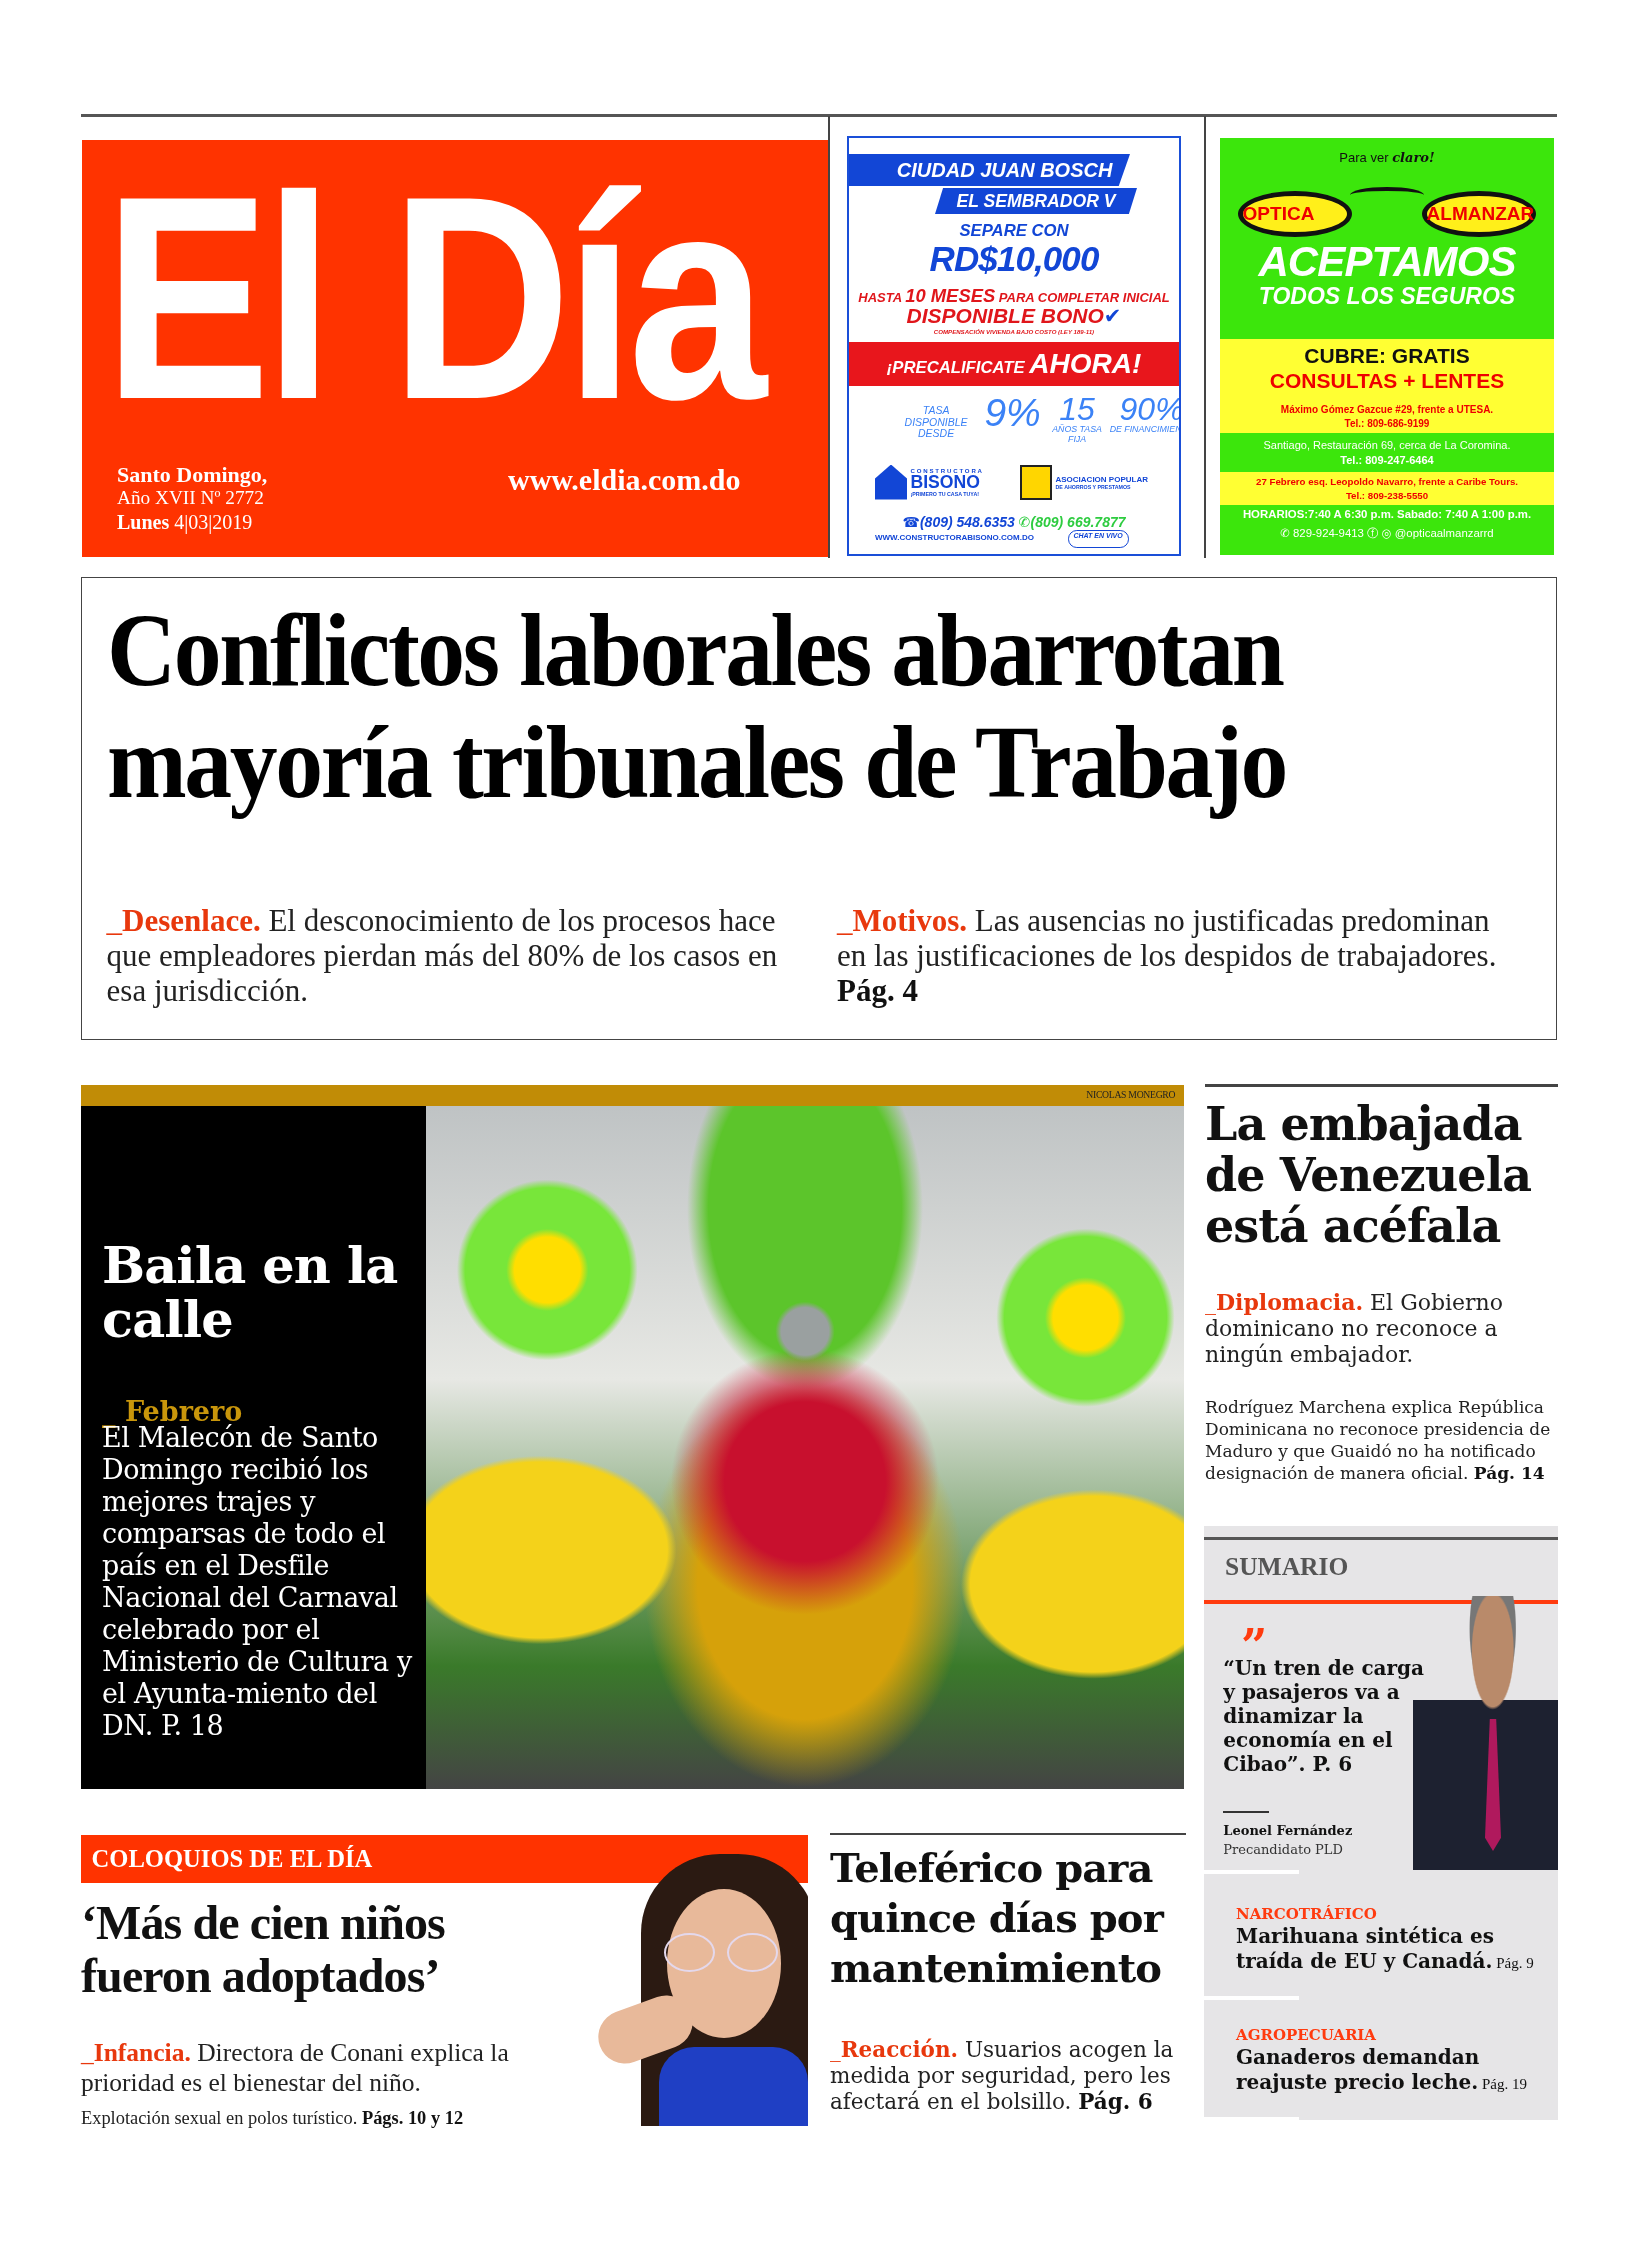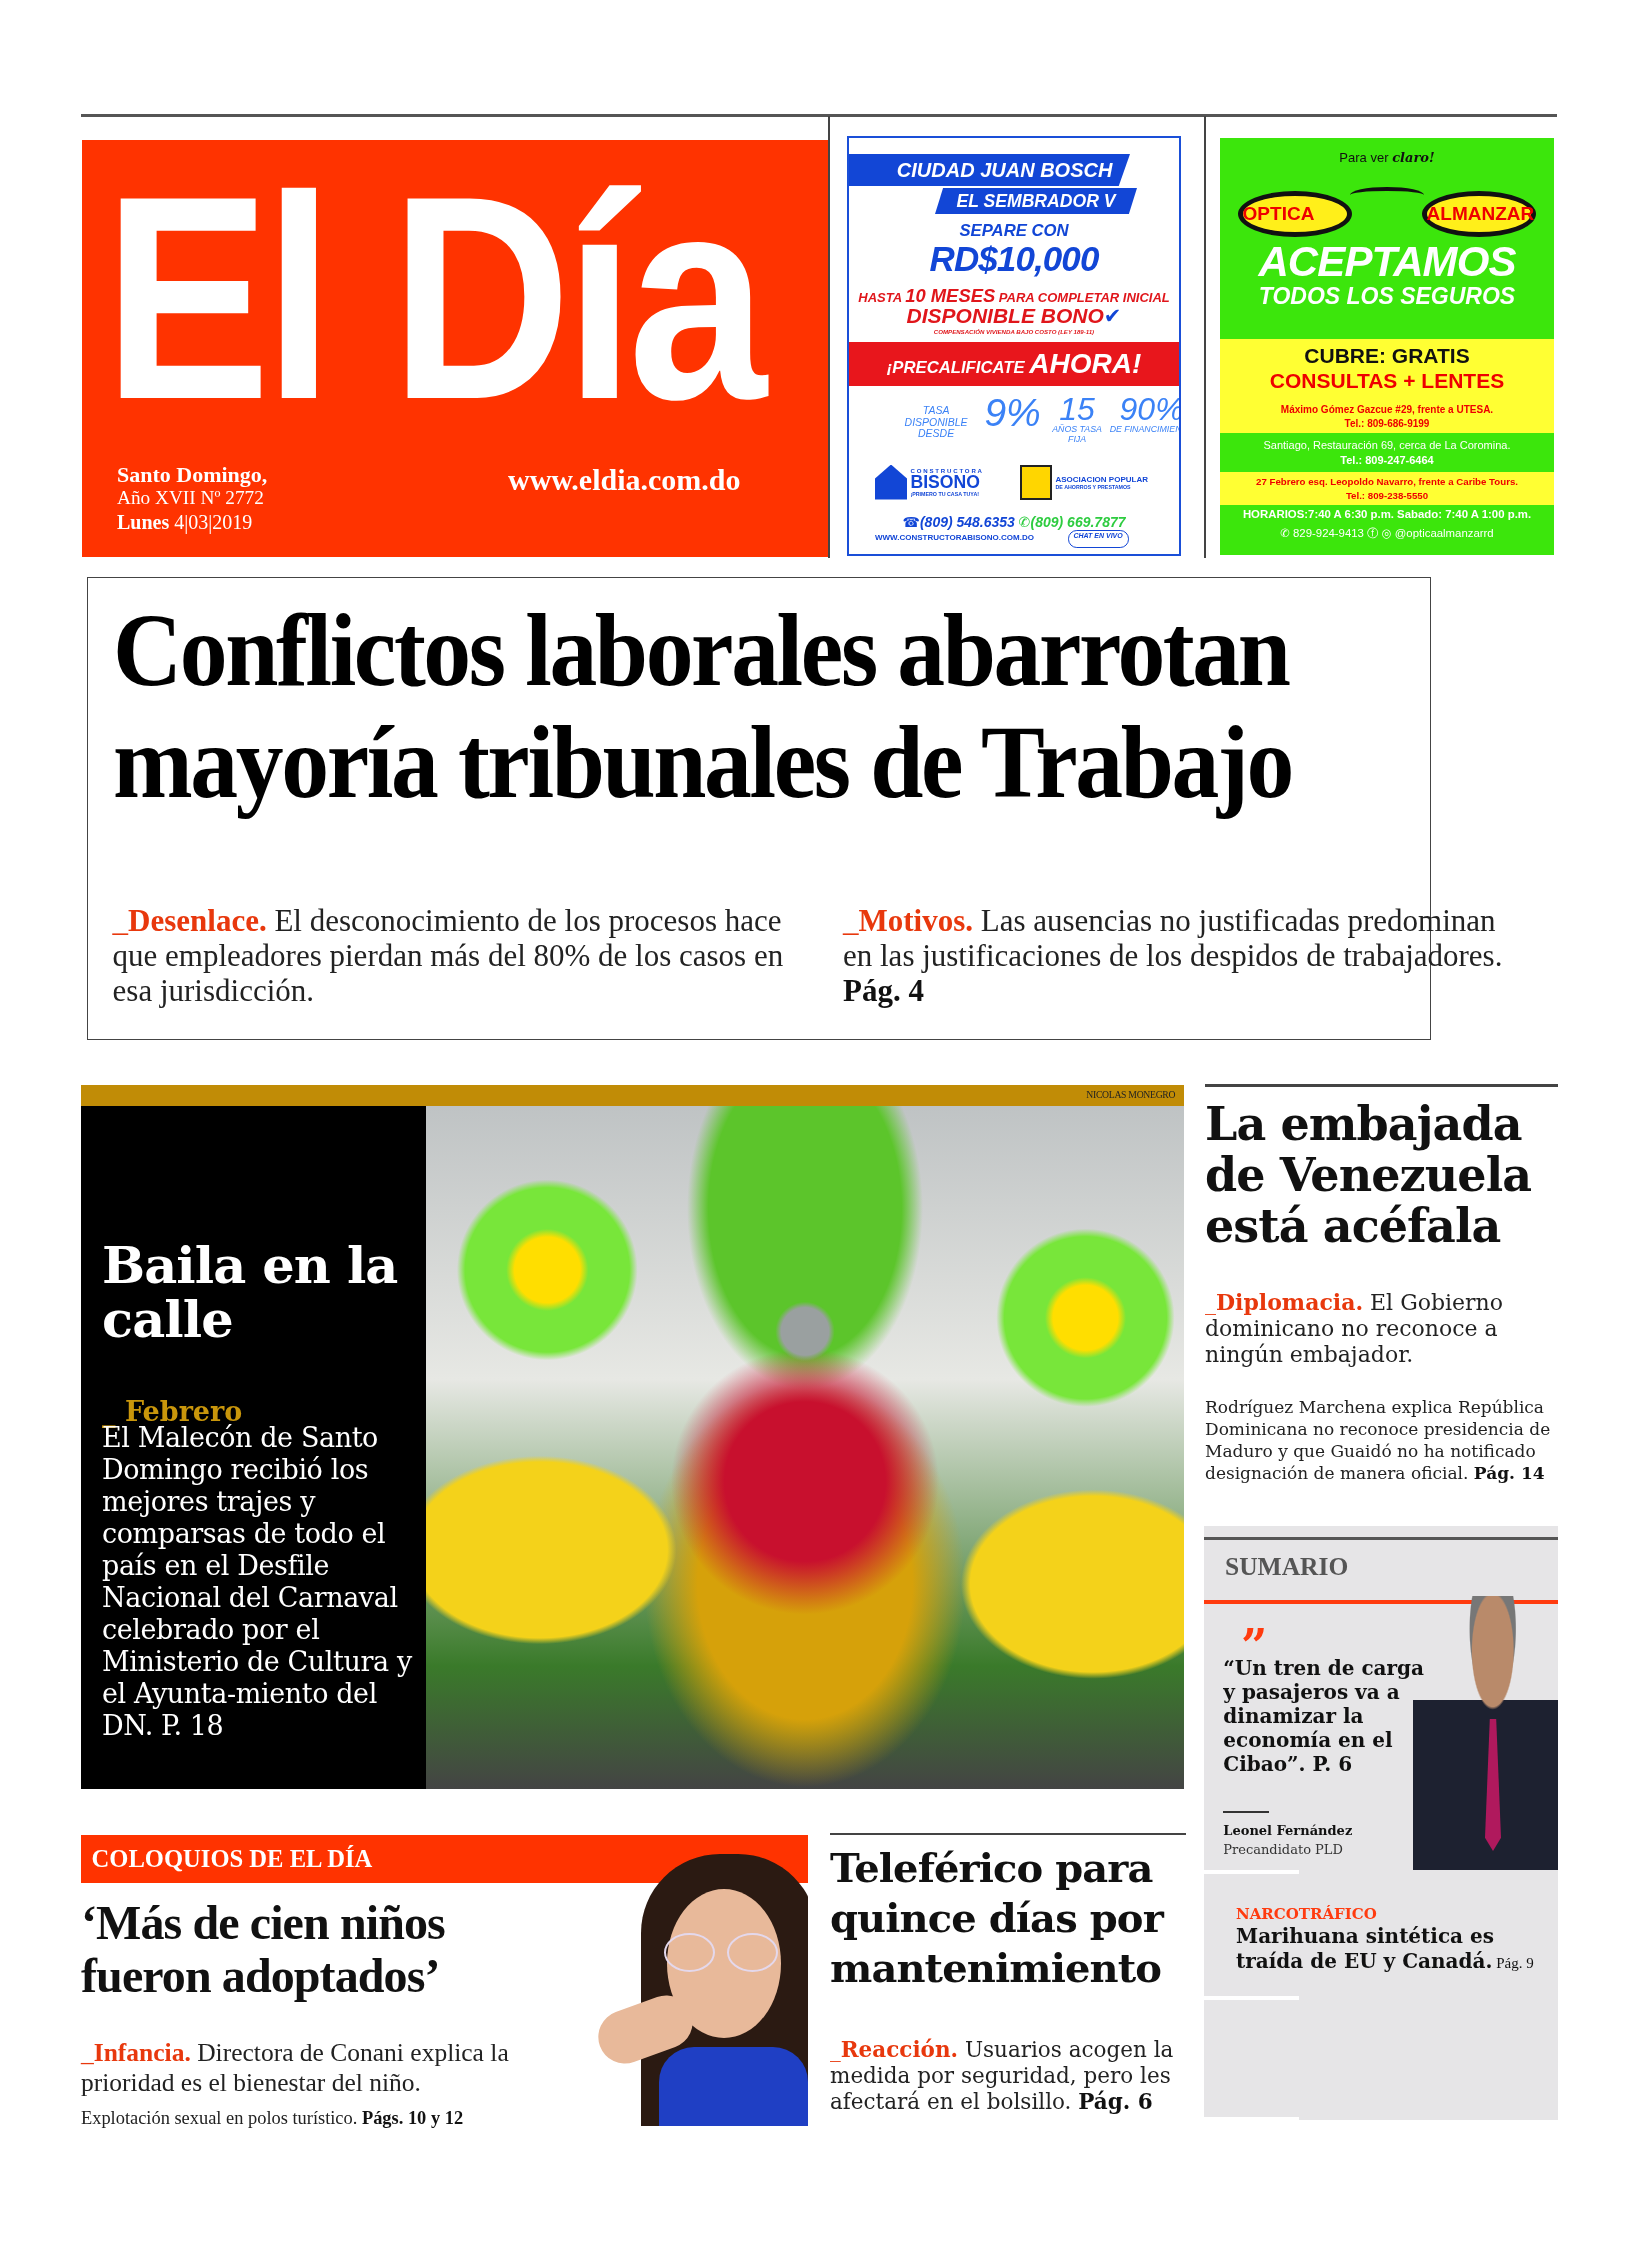--- a/index.html
+++ b/index.html
@@ -62,21 +62,21 @@
   .opt-y1b { font-size: 21px; color: #e00; line-height: 25.5px; }
   .opt-y1c { font-size: 21px; color: #111; line-height: 25.5px; }
   .opt-yellow2 { position: absolute; left: 0; top: 262px; width: 100%; height: 33px; background: #ffff33; text-align: center; font-weight: 700; color: #e00; font-size: 10px; line-height: 14px; padding-top: 2.6px; }
   .opt-green2 { position: absolute; left: 0; top: 297px; width: 100%; height: 37px; text-align: center; color: #fff; font-size: 11px; line-height: 15px; padding-top: 2.6px; }
   .opt-green2 b { font-weight: 700; }
   .opt-yellow3 { position: absolute; left: 0; top: 334px; width: 100%; height: 33px; background: #ffff33; text-align: center; font-weight: 700; color: #e00; font-size: 9.7px; line-height: 14px; padding-top: 2.6px; }
   .opt-hor { position: absolute; left: 0; width: 100%; top: 370px; text-align: center; color: #fff; font-weight: 700; font-size: 11.4px; }
   .opt-social { position: absolute; left: 0; width: 100%; top: 388px; text-align: center; color: #fff; font-size: 11.4px; }
 
   
-  .lead-box { left: 87px; top: 577px; width: 1344px; height: 463px; border: 1.8px solid #444; }
+  .lead-box { left: 81px; top: 577px; width: 1476px; height: 463px; border: 1.8px solid #444; }
   .lead-title { position: absolute; left: 24.6px; top: 16px; width: 1440px; font-family: "Liberation Serif", serif; font-weight: 700;
                 font-size: 104px; line-height: 112px; letter-spacing: -2.6px; color: #000; transform: scaleX(0.92); transform-origin: left top; white-space: nowrap; }
   .lead-deck { position: absolute; top: 325px; width: 685px; font-family: "Liberation Serif", serif; font-size: 31px; line-height: 35px; color: #222; }
   .lead-deck .kicker { color: #e8380d; font-weight: 700; }
   .lead-deck .dash { color: #e8380d; }
   .lead-deck b { font-weight: 700; color: #111; }
 
   
   .gold-bar { left: 81px; top: 1085px; width: 1103px; height: 21px; background: #c18c06; }
   .photo-credit { position: absolute; right: 8.8px; top: 3.5px; font-size: 9.7px; font-family: "Liberation Serif", serif; color: #222; letter-spacing: -0.3px; }
@@ -276,20 +276,24 @@
   <div class="sum-line"></div>
   <div class="sum-name">Leonel Fernández</div>
   <div class="sum-role">Precandidato PLD</div>
 
   <div class="sum-sep" style="top:344px"></div>
   <div class="sum-item" style="top:379px">
     <div class="cat">NARCOTRÁFICO</div>
     <div class="hl"><span>Marihuana sintética es traída de EU y Canadá.</span><span class="pg"> Pág. 9</span></div>
   </div>
   <div class="sum-sep" style="top:470px"></div>
+  <div class="sum-item" style="top:500px">
+    <div class="cat">AGROPECUARIA</div>
+    <div class="hl"><span>Ganaderos demandan reajuste precio leche.</span><span class="pg"> Pág. 19</span></div>
+  </div>
   <div class="sum-sep" style="top:591px"></div>
 </div>
 
 <div class="abs col-bar">COLOQUIOS DE EL DÍA</div>
 <div class="abs col-photo">
   <div class="woman-hair"></div>
   <div class="woman-face"></div>
   <div class="woman-glasses">
       <span style="left:0"></span>
       <span style="left:63px"></span>

